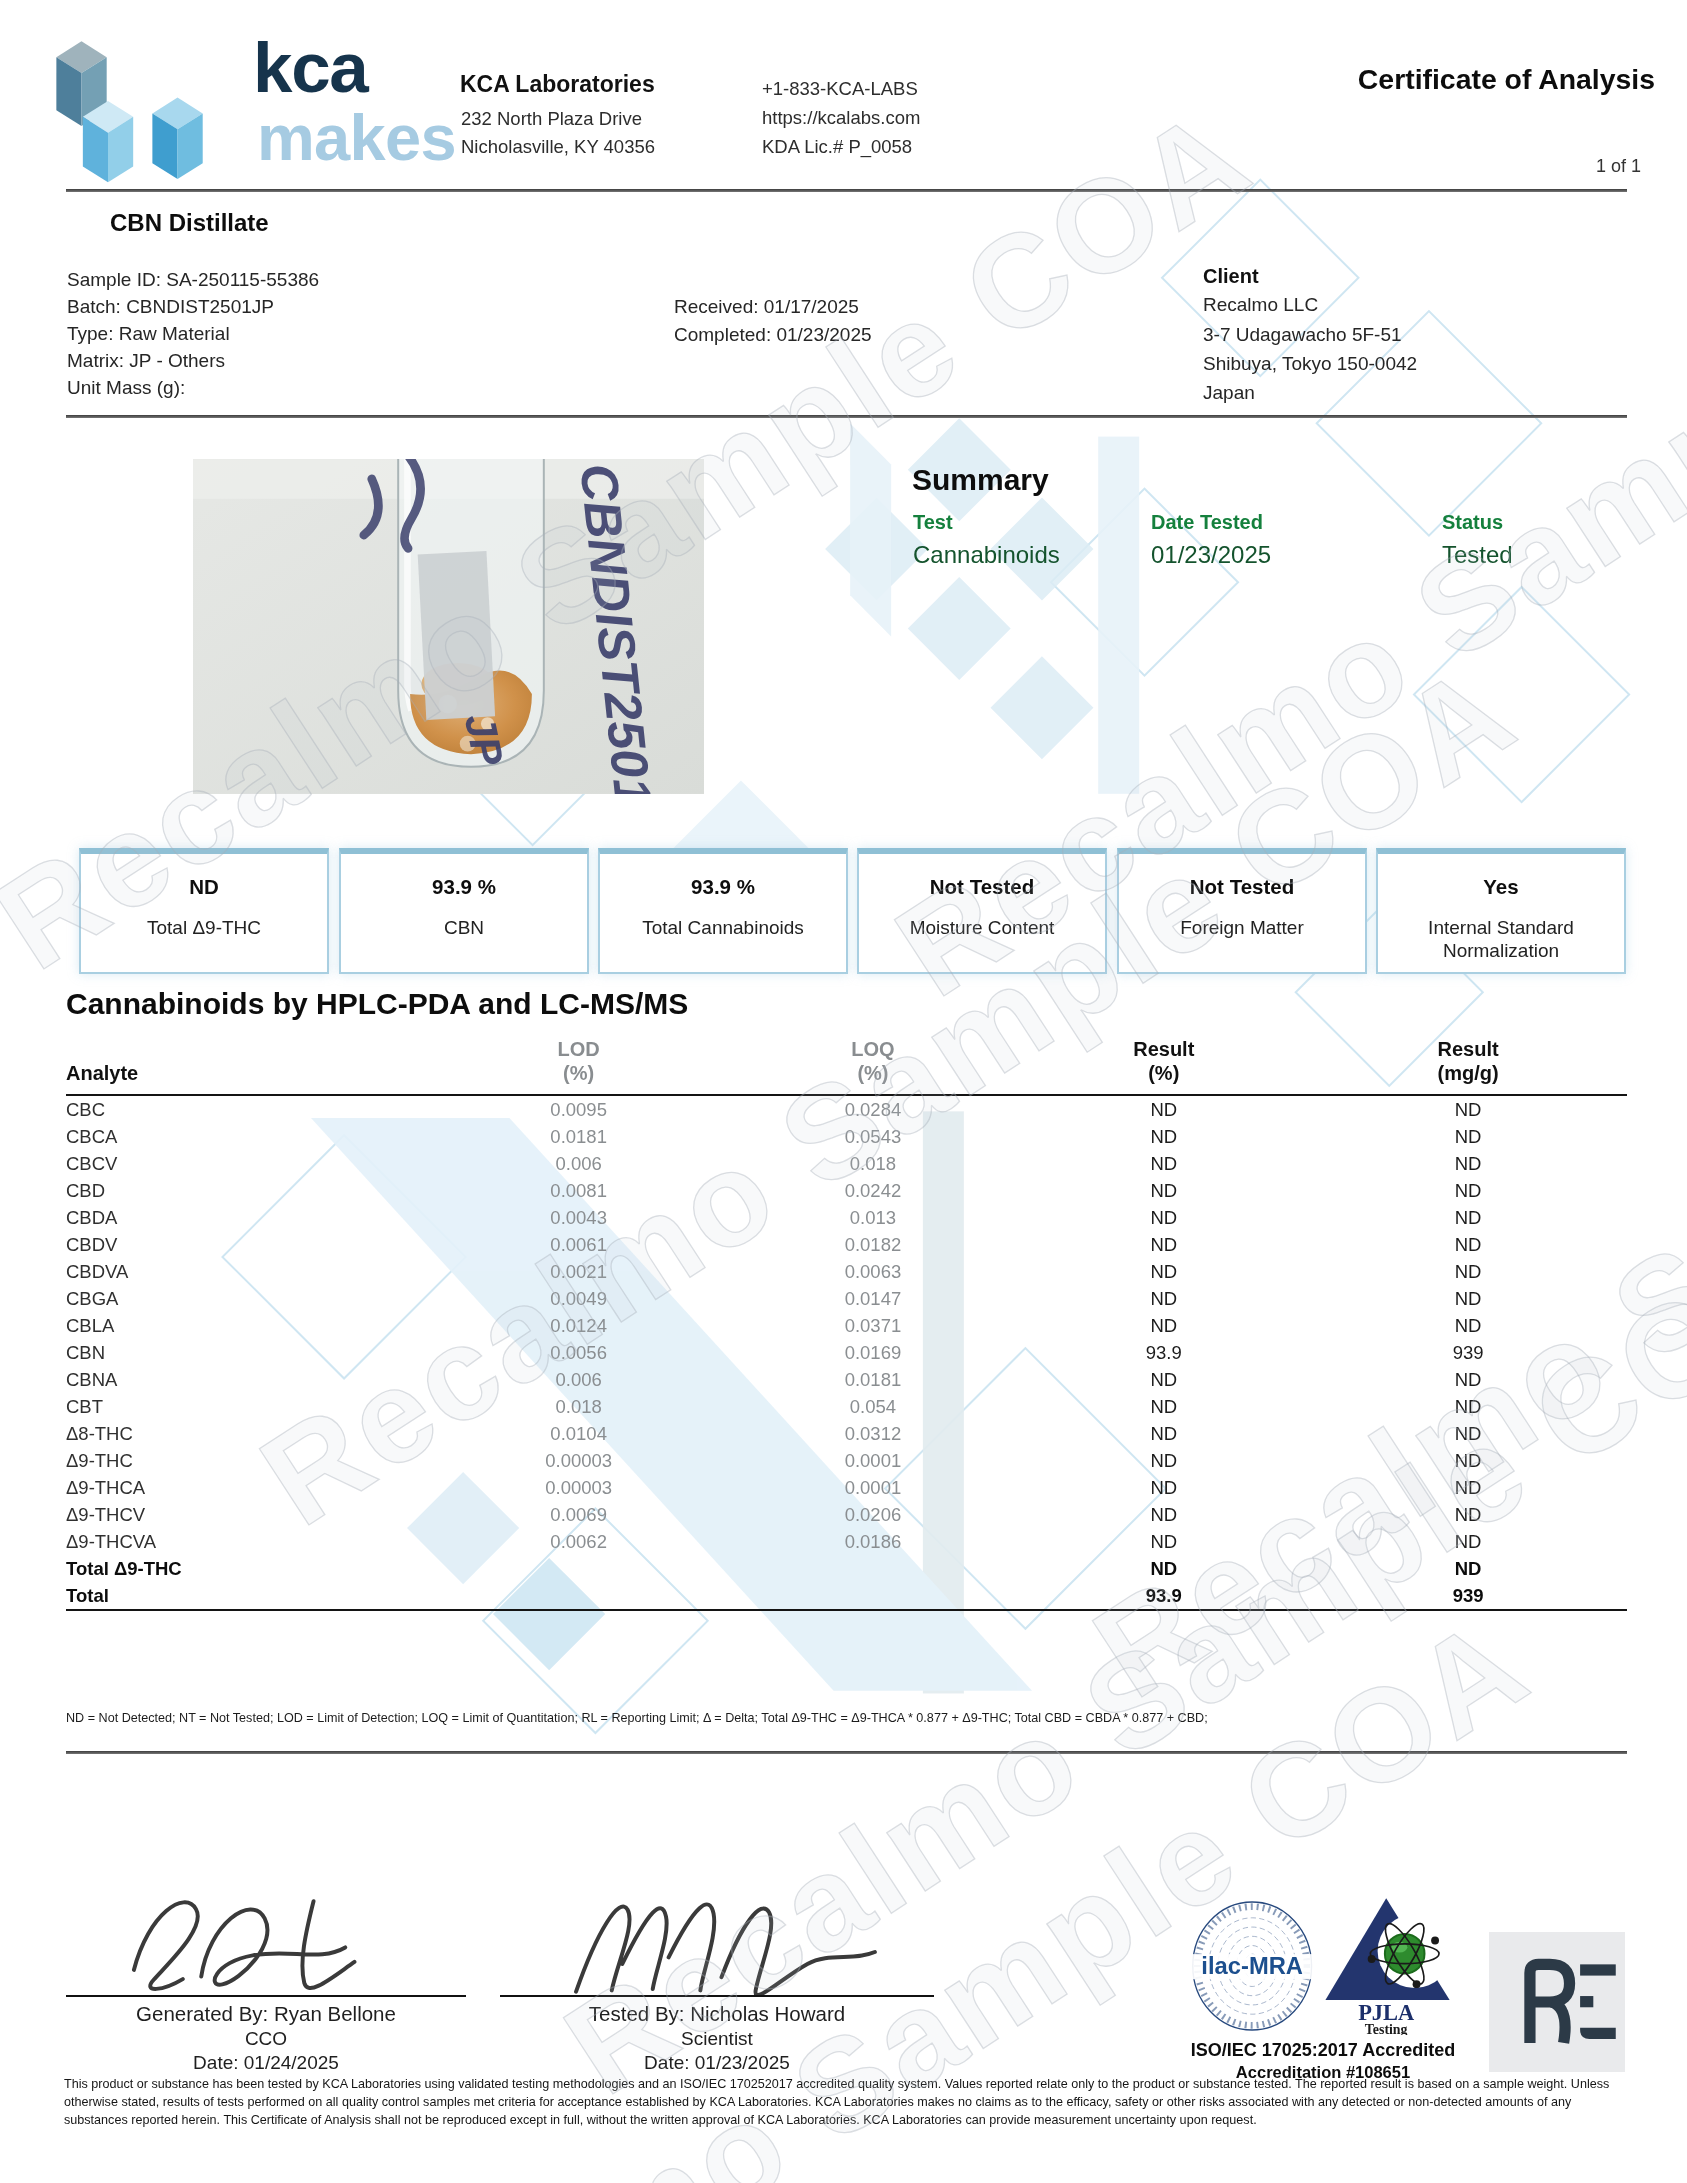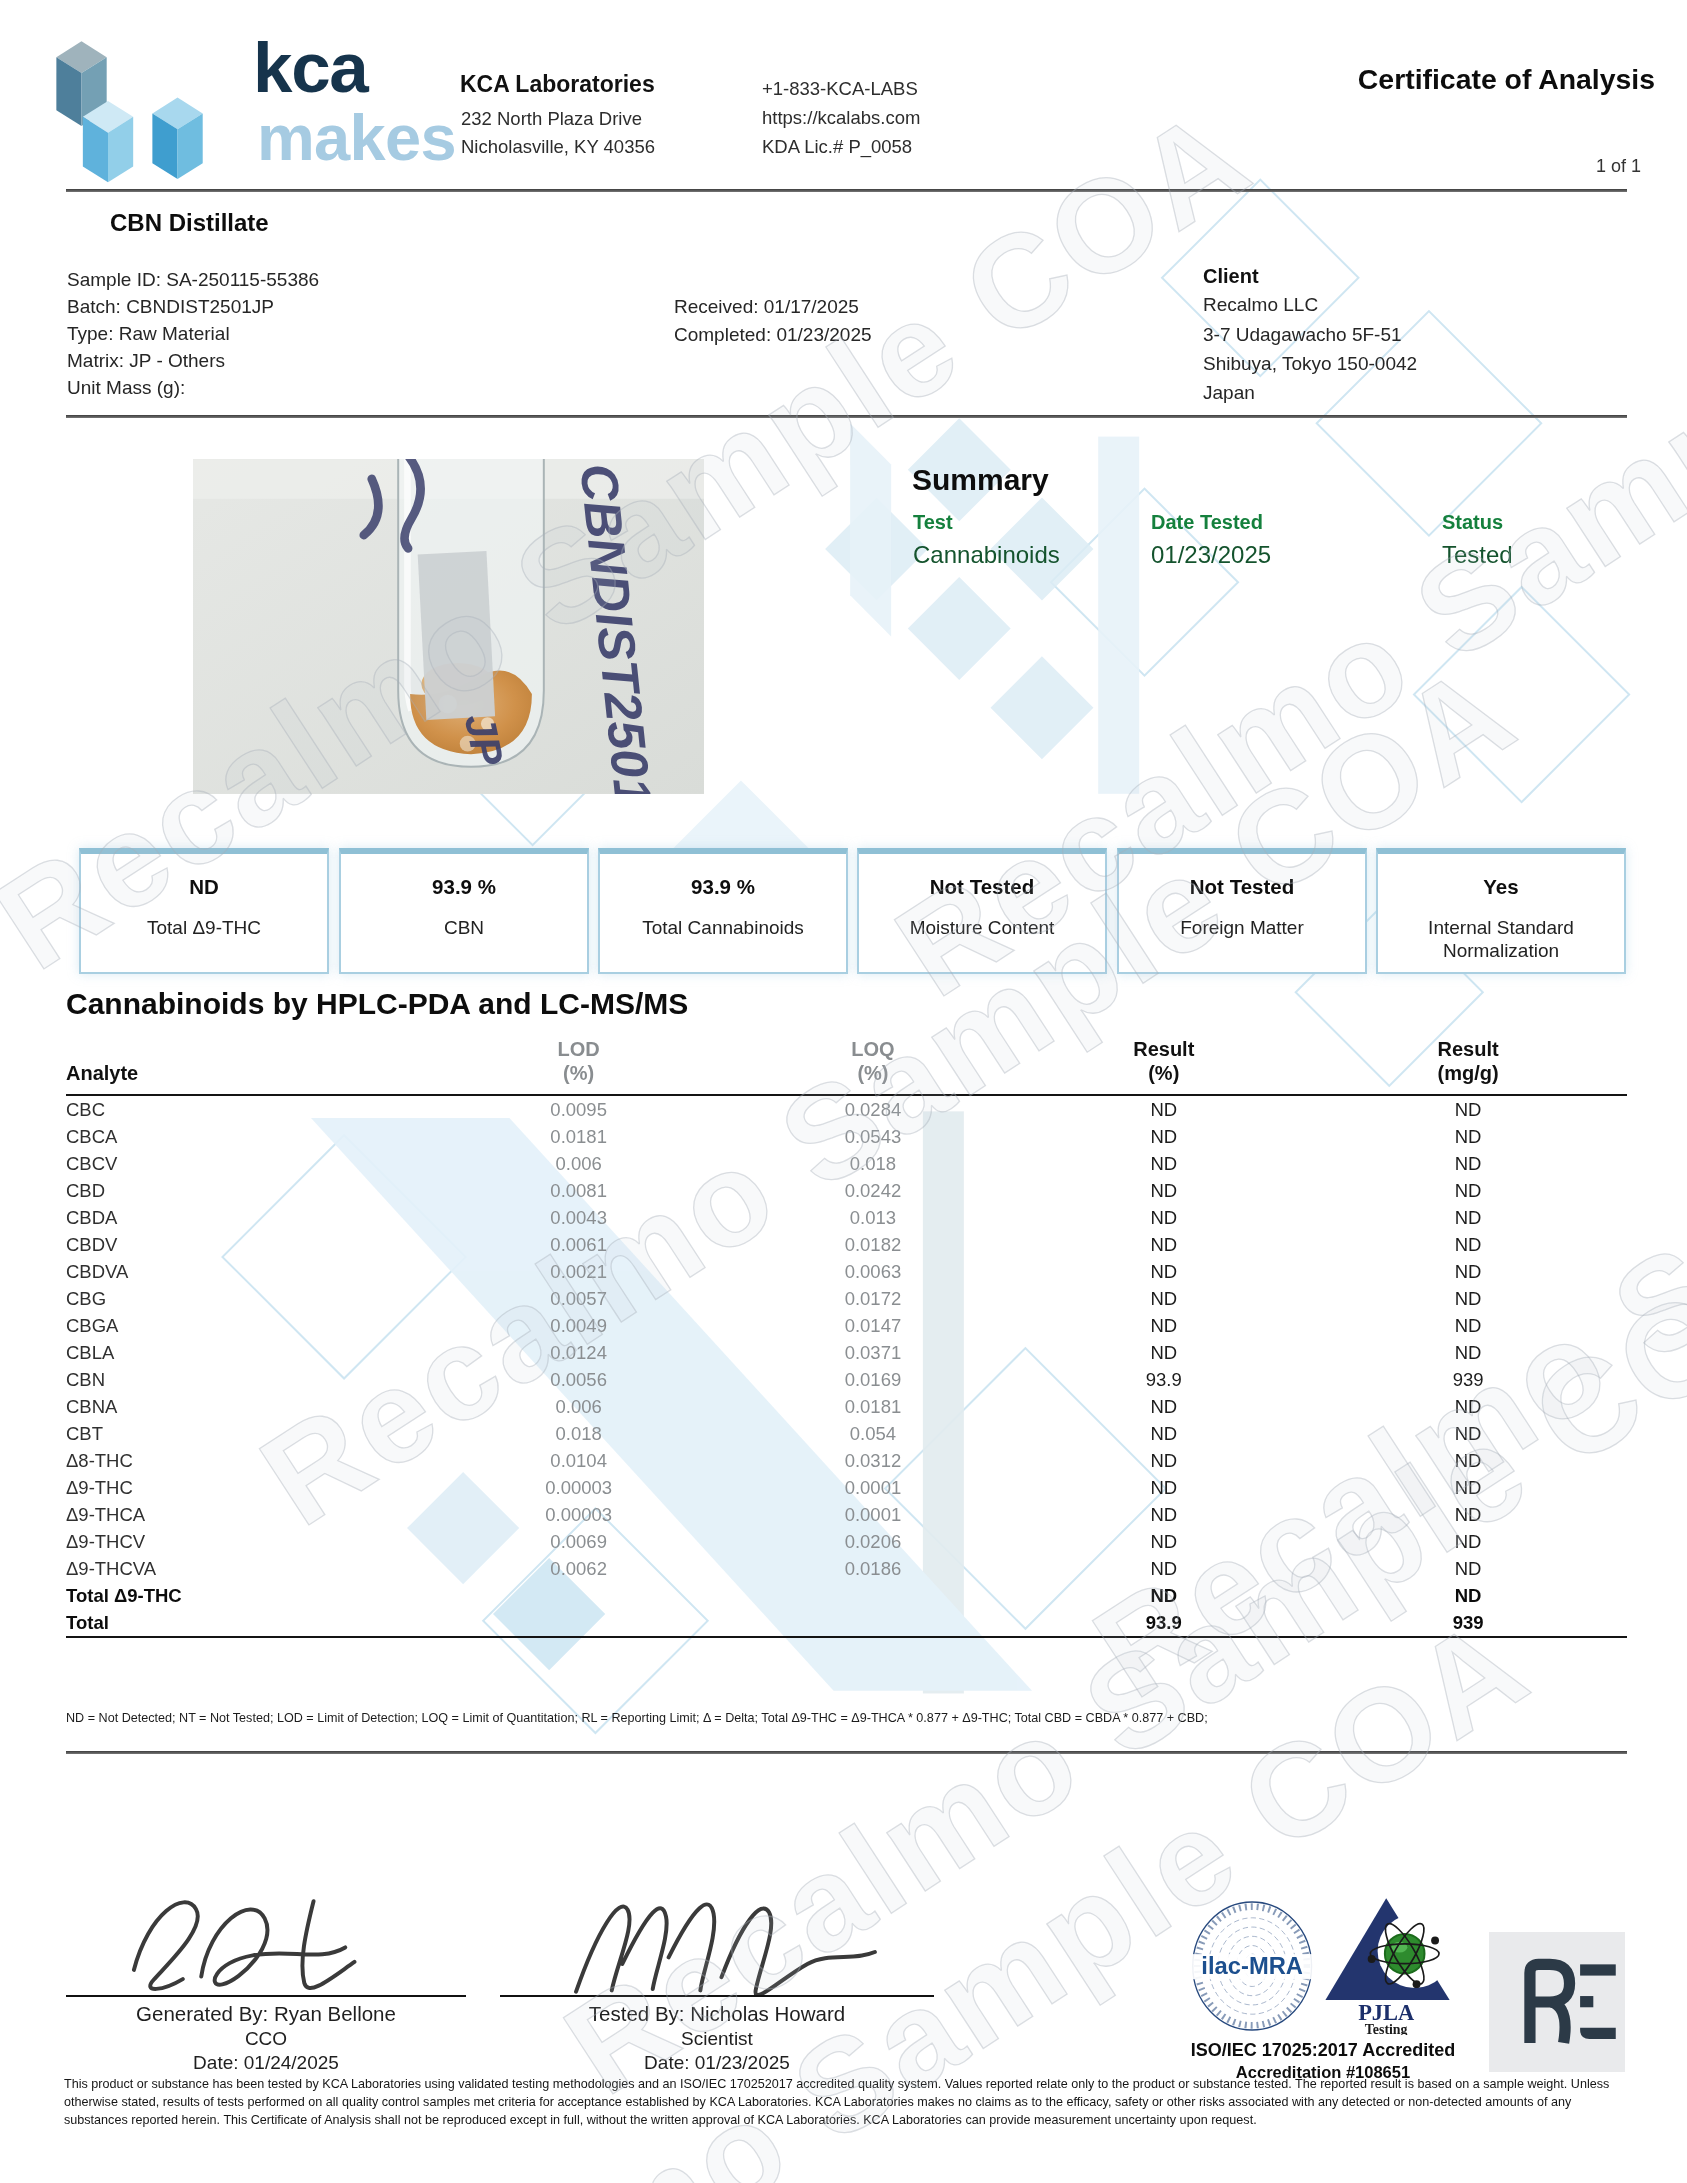--- a/index.html
+++ b/index.html
@@ -307,27 +307,20 @@
       </tr>
 
       <tr>
         <td class="c1">CBDVA</td>
         <td class="c2">0.0021</td>
         <td class="c3">0.0063</td>
         <td class="c4">ND</td>
         <td class="c5">ND</td>
       </tr>
 
-      <tr>
-        <td class="c1">CBG</td>
-        <td class="c2">0.0057</td>
-        <td class="c3">0.0172</td>
-        <td class="c4">ND</td>
-        <td class="c5">ND</td>
-      </tr>
 
       <tr>
         <td class="c1">CBGA</td>
         <td class="c2">0.0049</td>
         <td class="c3">0.0147</td>
         <td class="c4">ND</td>
         <td class="c5">ND</td>
       </tr>
 
 

